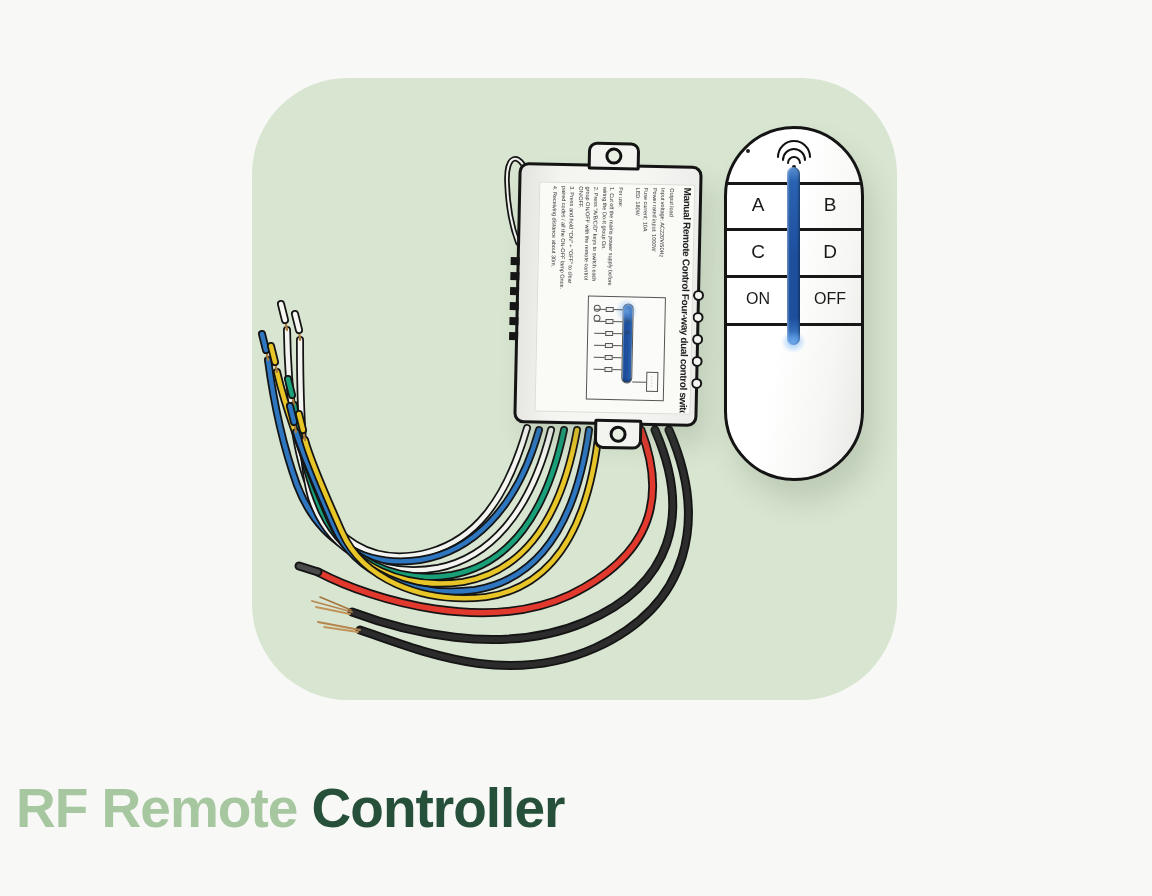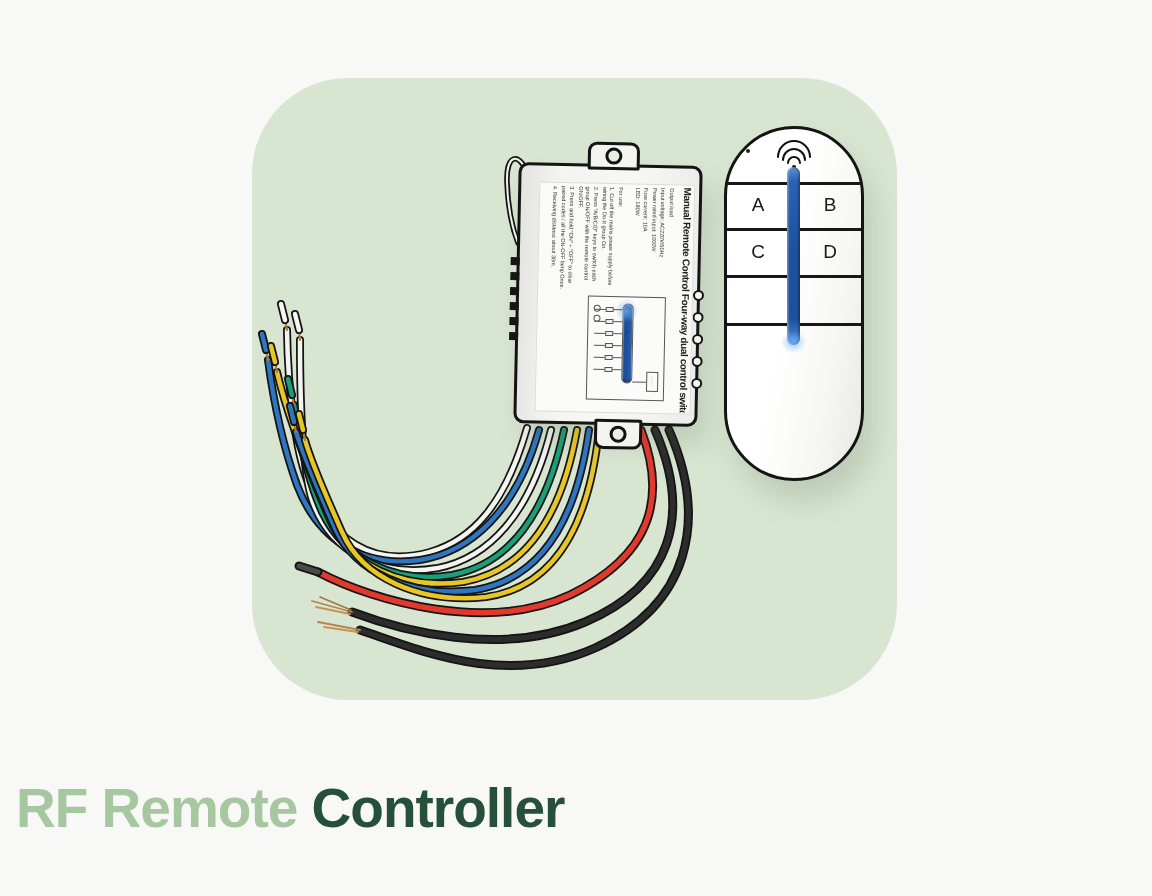--- a/index.html
+++ b/index.html
@@ -276,19 +276,23 @@
   <div class="hline" style="top:194px"></div>
 
   <div class="btn-row row-letters" style="top:53px;height:46px">
     <span class="l">A</span>
     <span class="r">B</span>
   </div>
   <div class="btn-row row-letters" style="top:99px;height:47px">
     <span class="l">C</span>
     <span class="r">D</span>
   </div>
+  <div class="btn-row row-onoff" style="top:146px;height:48px">
+    <span class="l">ON</span>
+    <span class="r">OFF</span>
+  </div>
 
   <div class="strip"></div>
 </div>
 
 <div class="caption">
   <span class="light">RF Remote </span><span class="dark">Controller</span>
 </div>
 
 </body></html>

